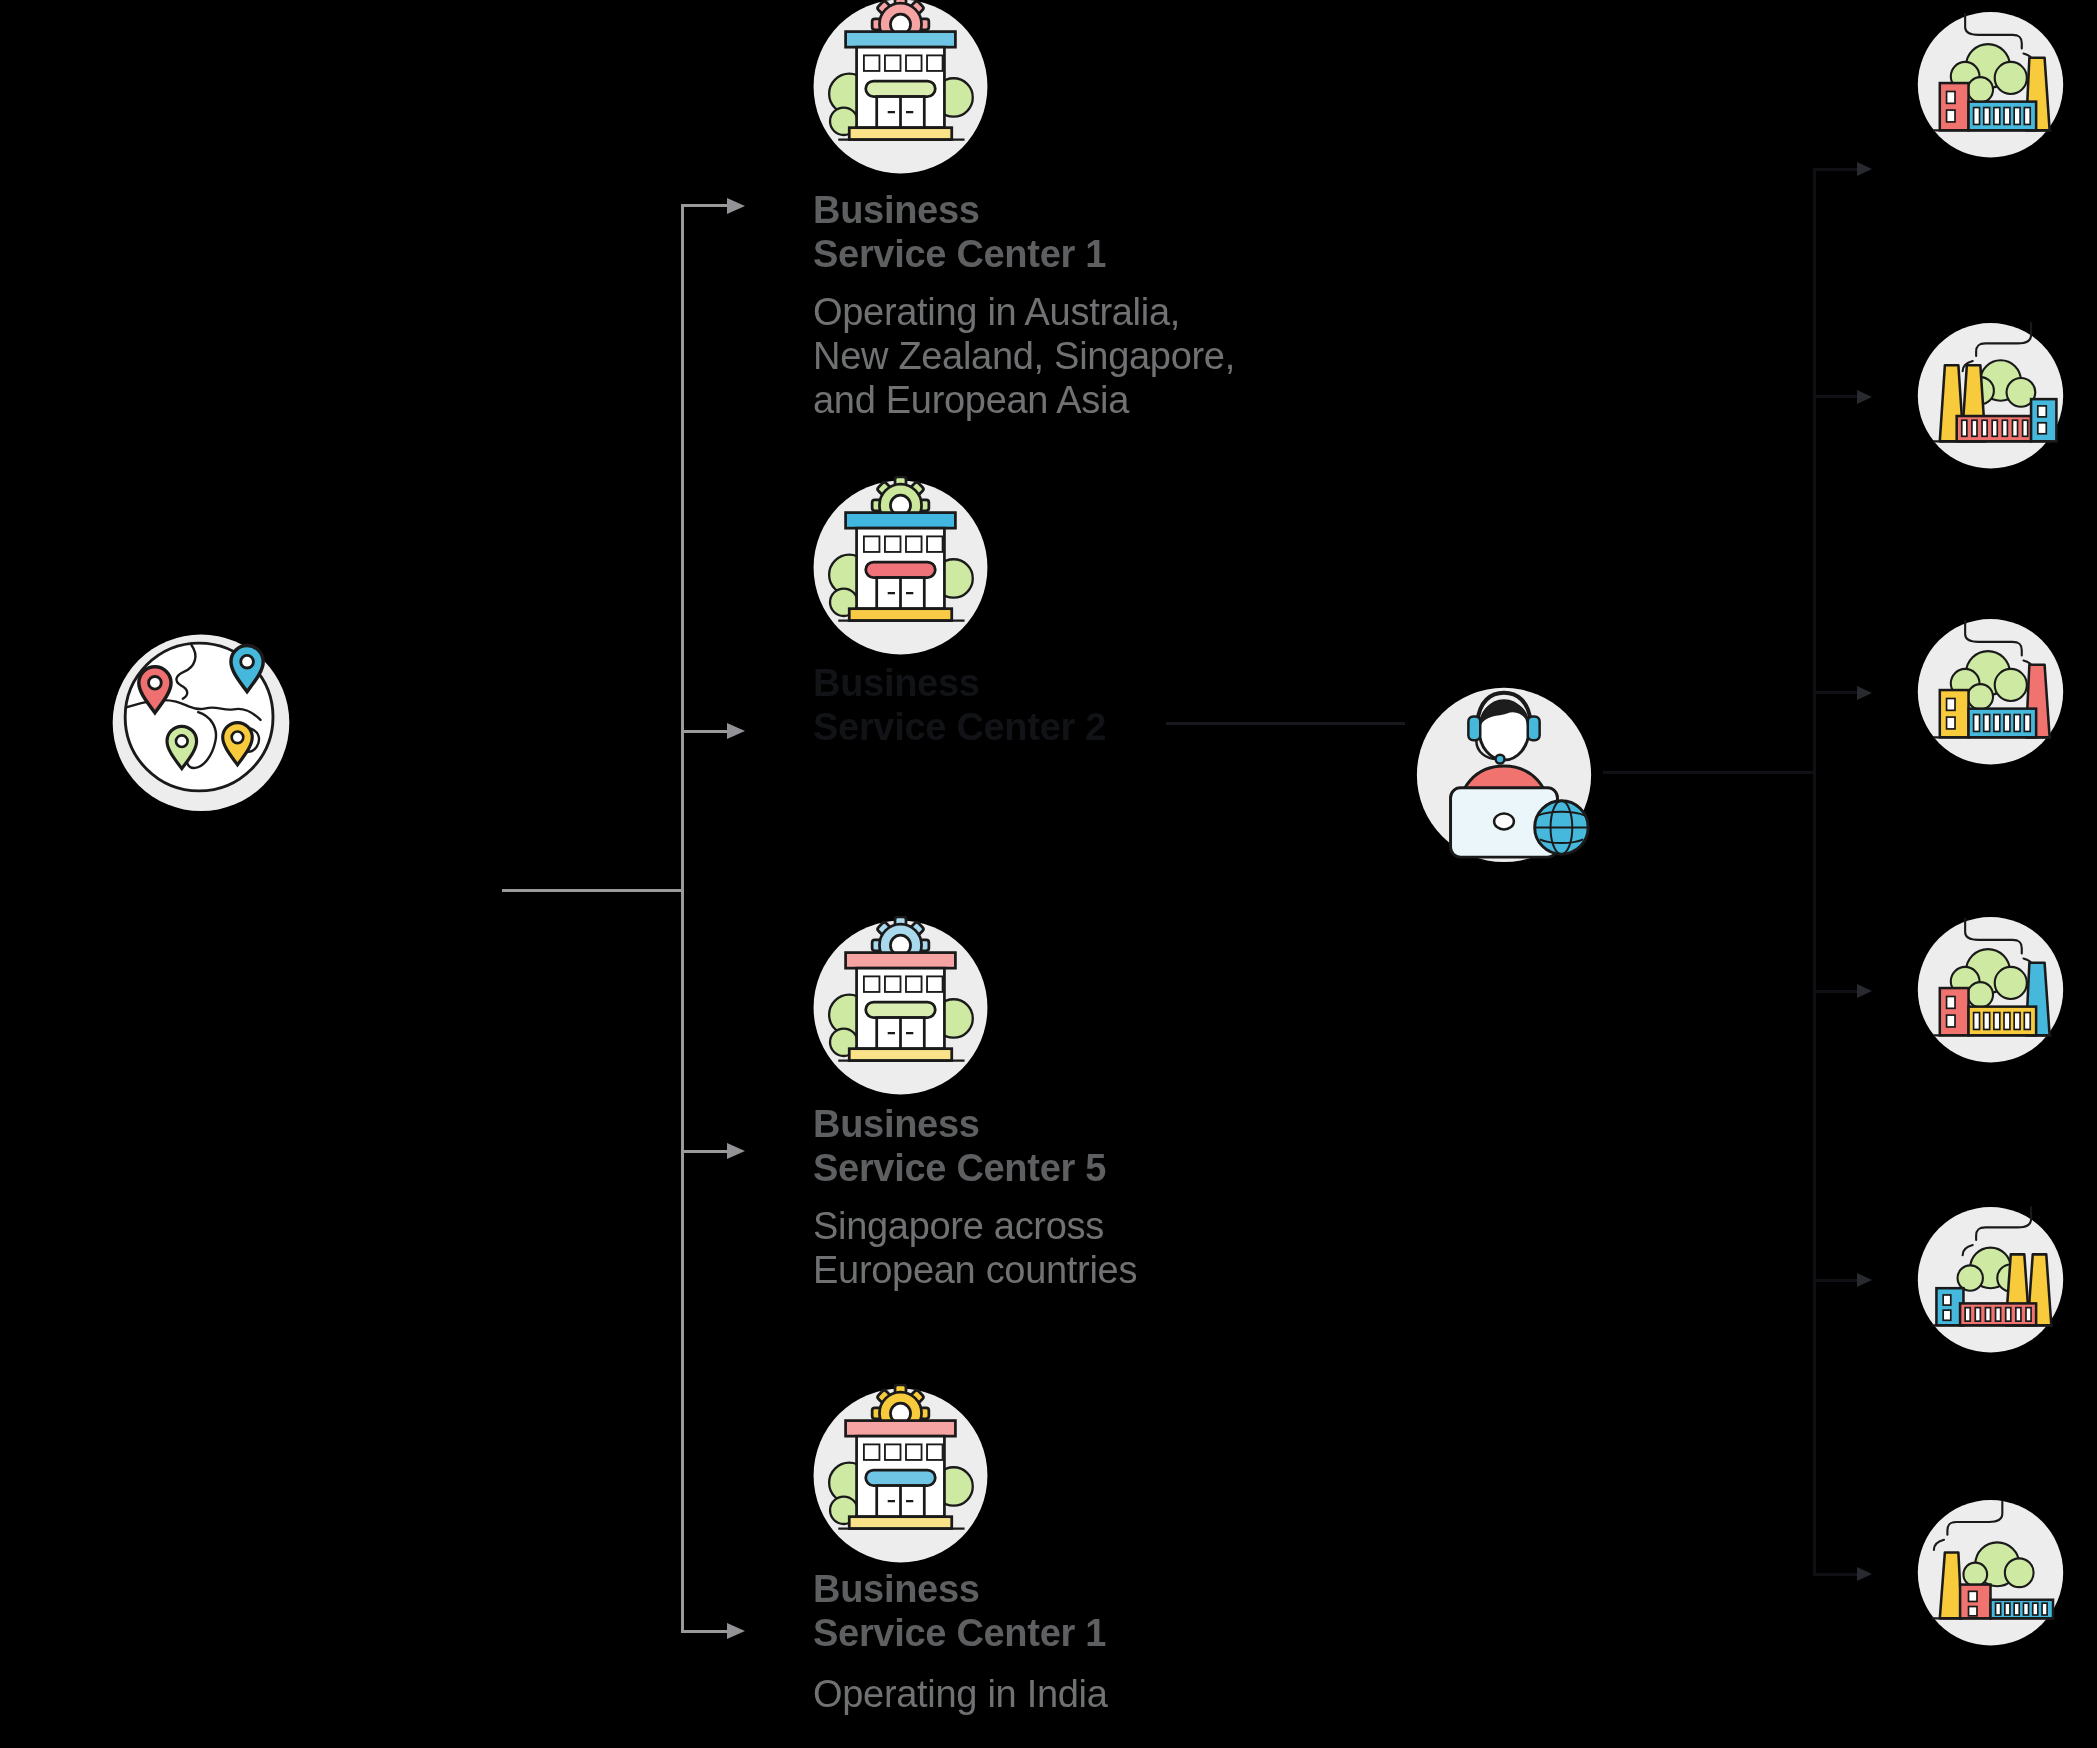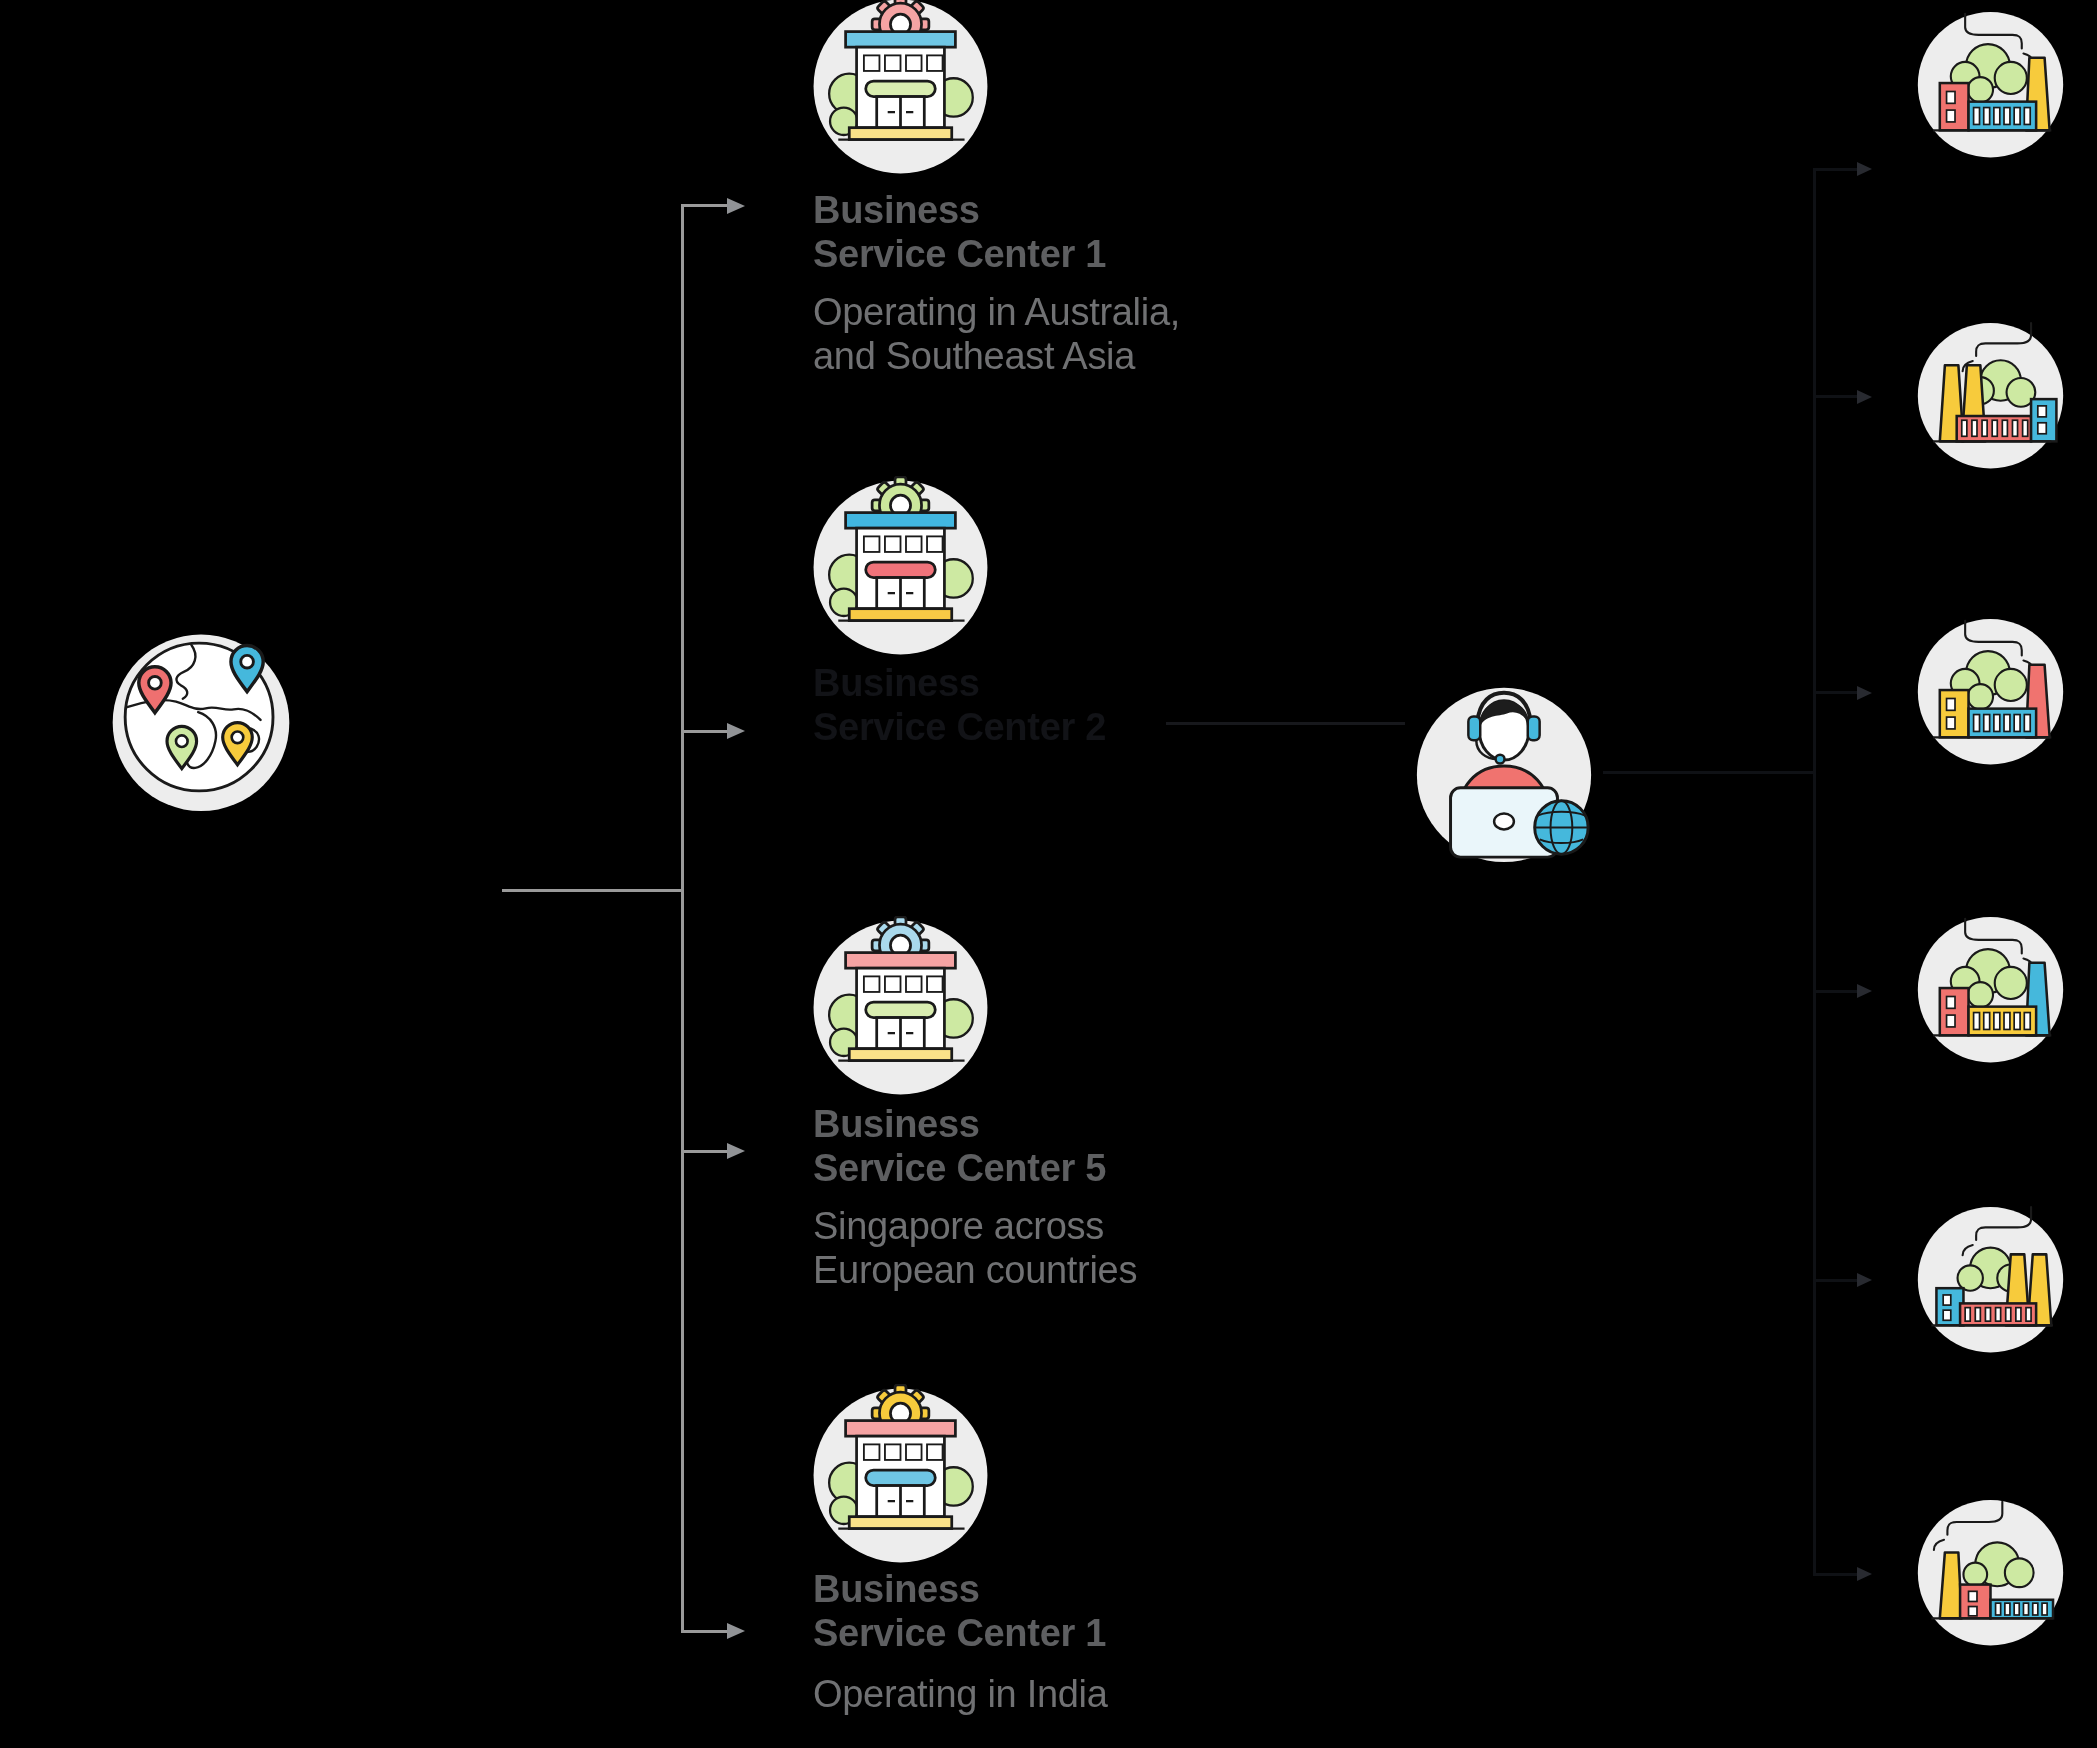--- a/index.html
+++ b/index.html
@@ -130,21 +130,22 @@
     <rect x="44" y="145" width="112" height="13" fill="#fae289" stroke="#1a1a1a" stroke-width="3"></rect>
     <line x1="32" y1="158" x2="170" y2="158" stroke="#1a1a1a" stroke-width="2.5"></line>
   </svg>
     </div>
   <div class="bsc-title" style="left: 813px; top: 188px; color: rgb(94, 95, 97);">
     <div>Business</div>
     <div>Service Center 1</div>
   </div>
   <div class="bsc-desc" style="left: 813px; top: 290px; color: rgb(112, 113, 115);">
     <div>Operating in Australia,</div>
-    <div>and Southeast Asia</div>
+    <div>New Zealand, Singapore,</div>
+    <div>and European Asia</div>
   </div>
 
   <div class="icon bsc-icon" style="left:809px;top:476px;">
       <svg viewBox="0 0 200 200">
     <circle cx="100" cy="100" r="95" fill="#ededed"></circle>
     <circle cx="44" cy="108" r="22" fill="#cde9a2" stroke="#1a1a1a" stroke-width="2.5"></circle>
     <circle cx="38" cy="138" r="15" fill="#cde9a2" stroke="#1a1a1a" stroke-width="2.5"></circle>
     <circle cx="158" cy="112" r="21" fill="#cde9a2" stroke="#1a1a1a" stroke-width="2.5"></circle>
     <g transform="translate(100,32)">
           <rect x="-6" y="-31" width="12" height="14" rx="3" fill="#cbe79c" stroke="#1a1a1a" stroke-width="3" transform="rotate(0)"></rect>

